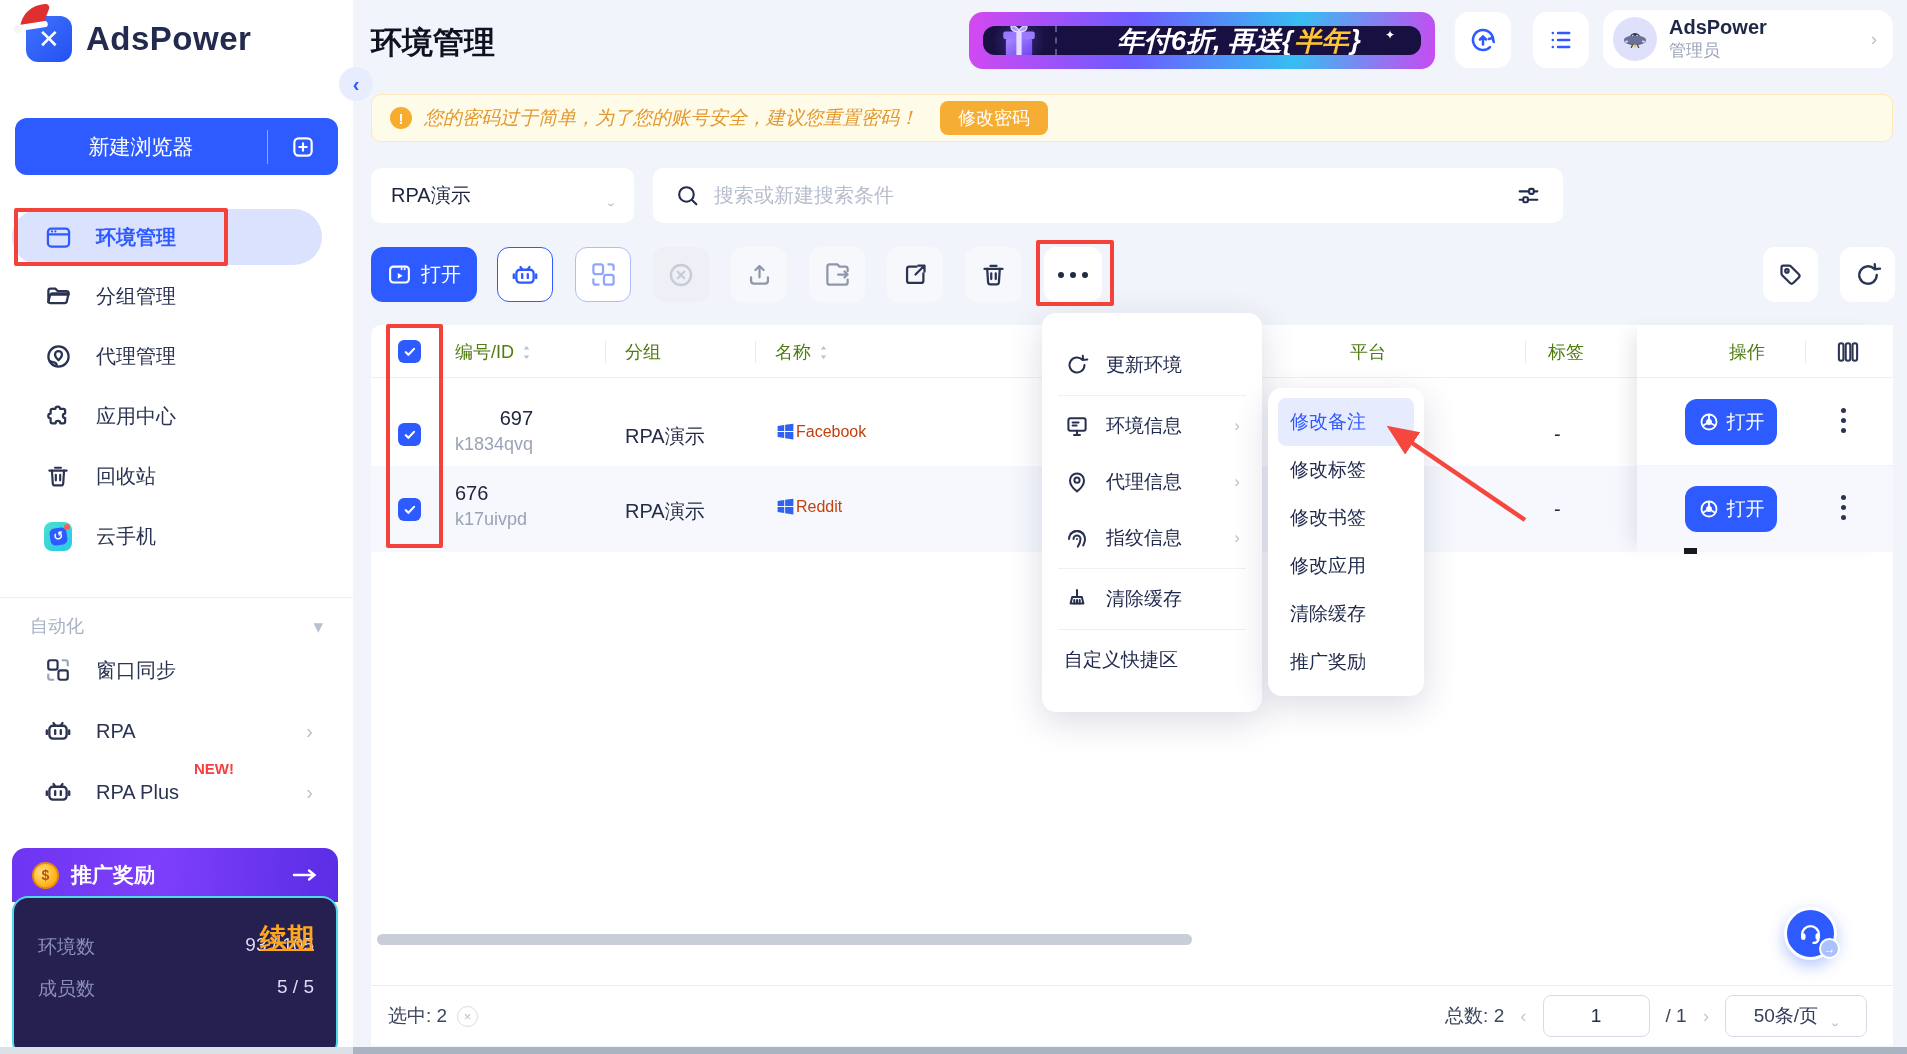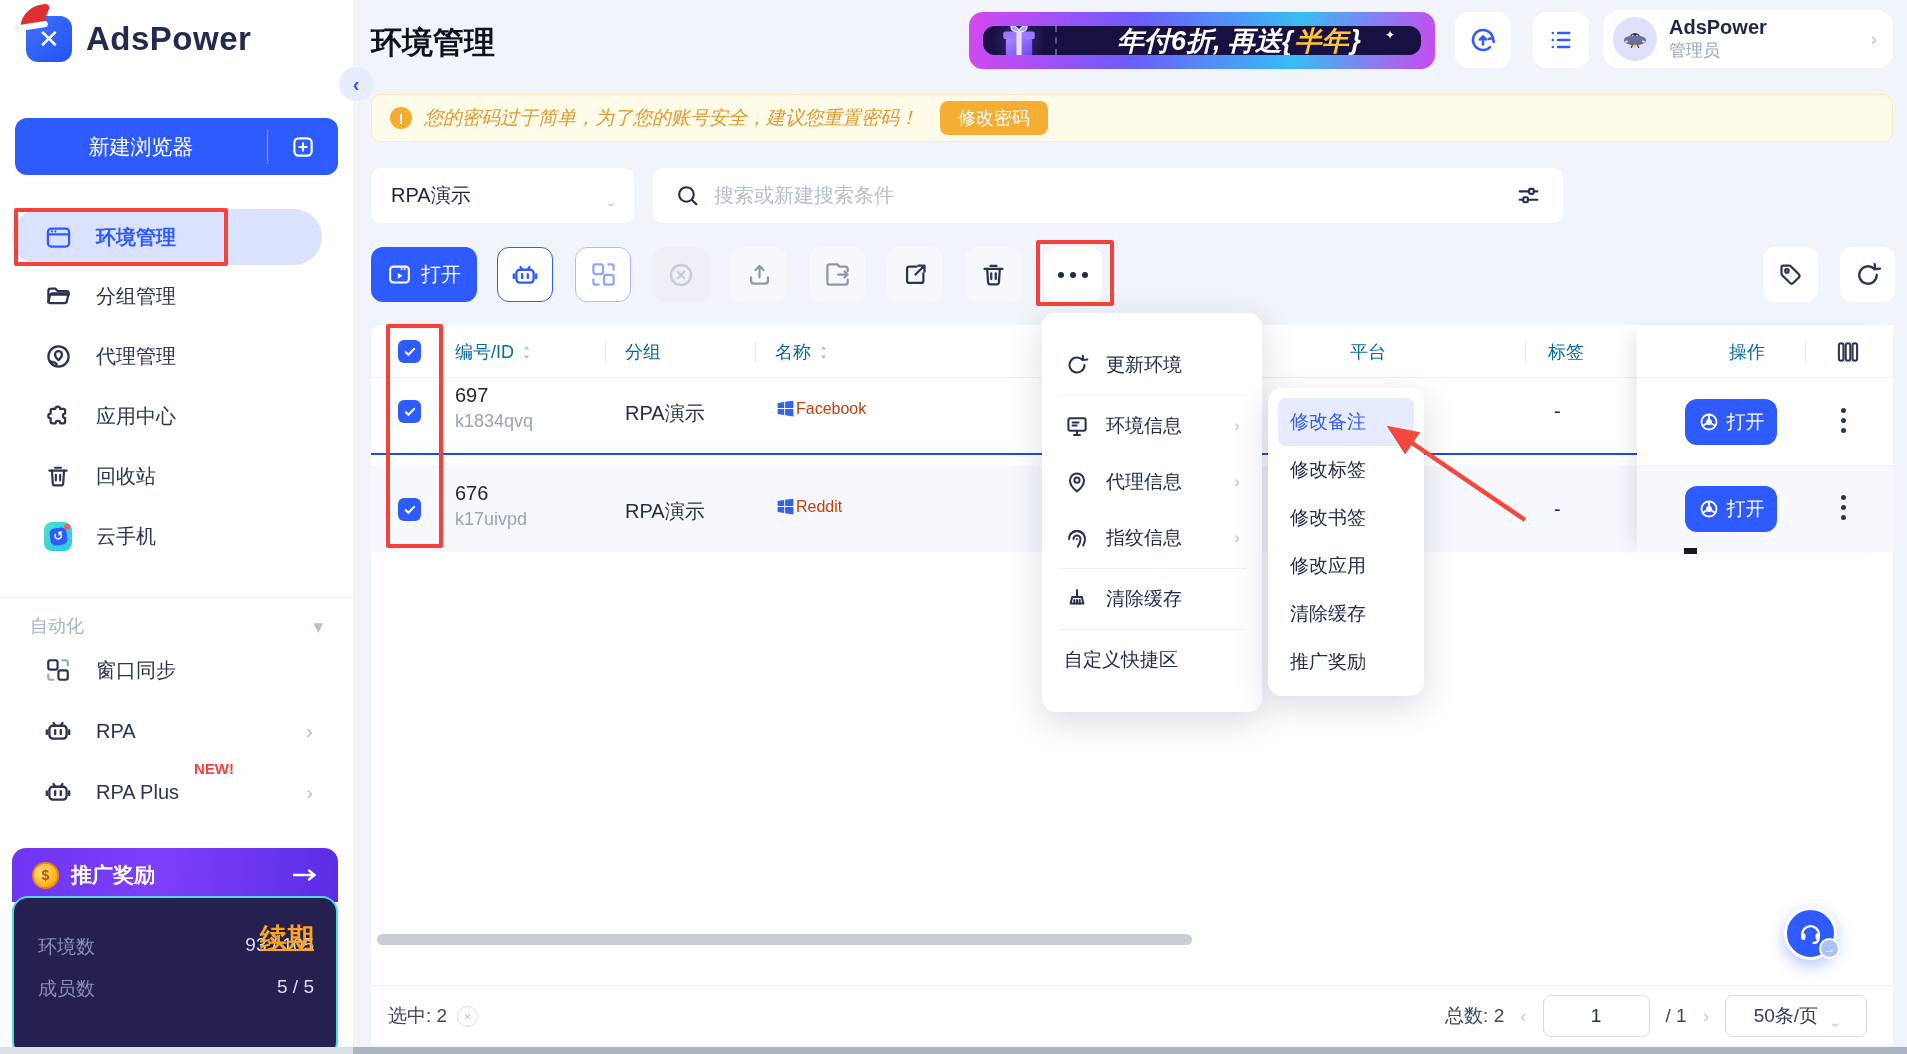--- a/index.html
+++ b/index.html
@@ -80,21 +80,21 @@
   #tb-trash { left:965px; color:#2b3453; }
   #tb-more { left:1044px; width:58px; background:#fff; }
   .dots3 { display:flex; gap:6px; }
   .dots3 i { width:6px; height:6px; border-radius:50%; background:#222a44; }
   #tb-tag { left:1763px; width:55px; background:#fff; color:#2b3453; }
   #tb-refresh { left:1840px; width:55px; background:#fff; color:#2b3453; }
 
   
   #card { position:absolute; left:371px; top:325px; width:1522px; height:721px; background:#fff; border-radius:10px 10px 0 0; }
   .t-head { position:absolute; left:0; top:0; width:100%; height:53px; border-bottom:1px solid #eef0f6; }
-  .hcell { position:absolute; top:15px; color:#0369a1; font-size:18px; display:flex; align-items:center; gap:6px; }
+  .hcell { position:absolute; top:15px; color:#4d7c0f; font-size:18px; display:flex; align-items:center; gap:6px; }
   .vdiv { position:absolute; top:16px; width:1px; height:22px; background:#e7eaf1; }
   .checkbox { width:23px; height:23px; border-radius:6px; background:#2e5bff; display:flex; align-items:center; justify-content:center; cursor:pointer; }
   .t-row { position:absolute; left:0; width:100%; }
   .idblock .no { font-size:20px; color:#20273f; }
   .idblock .id { font-size:18px; color:#9aa3b5; margin-top:4px; }
   .cell-txt { font-size:20px; color:#252c47; }
   .name-cell { display:flex; align-items:center; font-size:16px; color:#c2410c; }
   
   #fixed-col { position:absolute; left:1266px; top:0; width:256px; height:227px; background:#fff; box-shadow:-14px 0 18px -8px rgba(25,35,80,.10);padding-left:40px; }
   .open-btn { position:absolute; left:48px; width:92px; height:46px; background:#2e5bff; border-radius:12px; display:flex; align-items:center; justify-content:center; gap:7px; color:#fff; font-size:19px; cursor:pointer; }
@@ -471,21 +471,21 @@
       </span>
       <span class="hcell" style="left:979px;">
           <span>平台</span>
         </span>
       <span class="vdiv" style="left:1154px;"></span>
       <span class="hcell" style="left:1177px;">
           <span>标签</span>
         </span>
     </div>
 
-    <div class="t-row" style="top:42px;height:88px;border-bottom:2px solid #1d4ed8;">
+    <div class="t-row" style="top:65px;height:88px;border-bottom:2px solid #1d4ed8;text-align:right;">
       <span class="checkbox" style="position:absolute;left:27px;top:33px;">
         <svg width="14" height="14" viewBox="0 0 16 16" fill="none" stroke="#fff" stroke-width="2.4" stroke-linecap="round">
             <path d="M3.2 8.2l3 3 6.4-6.8"></path>
           </svg>
       </span>
       <span class="idblock" style="position:absolute;left:84px;top:17px;">
         <div class="no">697</div>
         <div class="id">k1834qvq</div>
       </span>
       <span class="cell-txt" style="position:absolute;left:254px;top:33px;">RPA演示</span>

